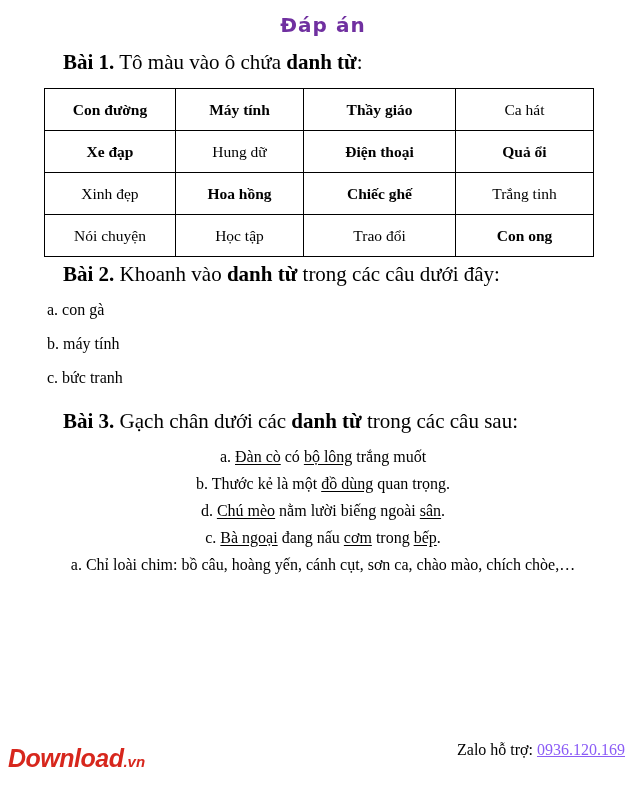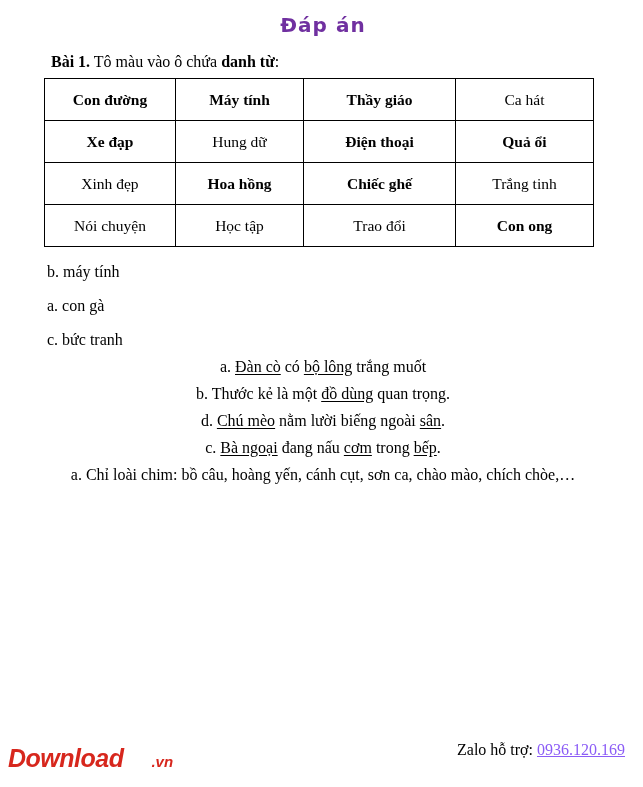--- a/index.html
+++ b/index.html
@@ -7,21 +7,21 @@
     width:643px;height:787px;position:relative;background:#ffffff;
     font-family:"Liberation Serif","DejaVu Serif",serif;color:#000;
     overflow:hidden;
   }
   .content{padding:13px 44px 0 47px;box-sizing:border-box;}
   .title{
     font-family:"DejaVu Sans","Liberation Sans",sans-serif;
     font-weight:bold;font-size:20px;color:#7030a0;
     text-align:center;margin:0 0 15px 0;letter-spacing:1px;
   }
-  .instr{font-size:16px;line-height:19px;margin:4px;}
+  .instr{font-size:21px;line-height:19px;margin:16px;}
   .lbl{font-weight:bold;}
   .kw{font-weight:bold;}
   table.grid{
     border-collapse:collapse;table-layout:fixed;
     margin:7px 0 0 -3px;
   }
   .grid td{
     border:1.5px solid #000;height:25px;text-align:center;
     font-size:15.5px;padding:8px 2px;vertical-align:middle;
   }
@@ -31,21 +31,21 @@
   .mt-ex4{margin-top:4px;}
   .item{font-size:16px;line-height:19px;margin:15px 0 0 0;}
   .item.tight{margin-top:8px;text-align:center;}
   .u{text-decoration:underline;text-underline-offset:2px;}
   .logo{
     position:absolute;left:8px;top:744px;
     font-family:"Liberation Sans","DejaVu Sans",sans-serif;
     font-style:italic;font-weight:bold;font-size:25px;
     color:#d7271d;text-decoration:none;letter-spacing:-0.5px;cursor:pointer;
   }
-  .logo .vn{font-size:15px;letter-spacing:0;padding-left:28px;}
+  .logo .vn{font-size:15px;letter-spacing:0;}
   .support{position:absolute;right:18px;top:741px;font-size:16px;}
   .support a{color:#8b5cf6;text-decoration:underline;cursor:pointer;}
 </style>
 </head>
 <body>
 
 <div class="page">
   <div class="content">
 
     <h1 class="title">Đáp án</h1>
@@ -80,25 +80,27 @@
         </tr>
         <tr>
           <td>Nói chuyện</td>
           <td>Học tập</td>
           <td>Trao đổi</td>
           <td class="b">Con ong</td>
         </tr>
       </tbody>
     </table>
 
+    <p class="instr mt-ex2"><span class="lbl">Bài 2.</span><span> Khoanh vào </span><span class="kw">danh từ</span><span> trong các câu dưới đây:</span></p>
 
+    <p class="item">a. con gà</p>
     <p class="item">b. máy tính</p>
-    <p class="item">a. con gà</p>
     <p class="item">c. bức tranh</p>
 
+    <p class="instr mt-ex3"><span class="lbl">Bài 3.</span><span> Gạch chân dưới các </span><span class="kw">danh từ</span><span> trong các câu sau:</span></p>
 
     <p class="item tight"><span>a. </span><span class="u">Đàn cò</span><span> có </span><span class="u">bộ lông</span><span> trắng muốt</span></p>
 
     <p class="item tight"><span>b. Thước kẻ là một </span><span class="u">đồ dùng</span><span> quan trọng.</span></p>
 
     <p class="item tight"><span>d. </span><span class="u">Chú mèo</span><span> nằm lười biếng ngoài </span><span class="u">sân</span><span>.</span></p>
 
     <p class="item tight"><span>c. </span><span class="u">Bà ngoại</span><span> đang nấu </span><span class="u">cơm</span><span> trong </span><span class="u">bếp</span><span>.</span></p>
 
 

